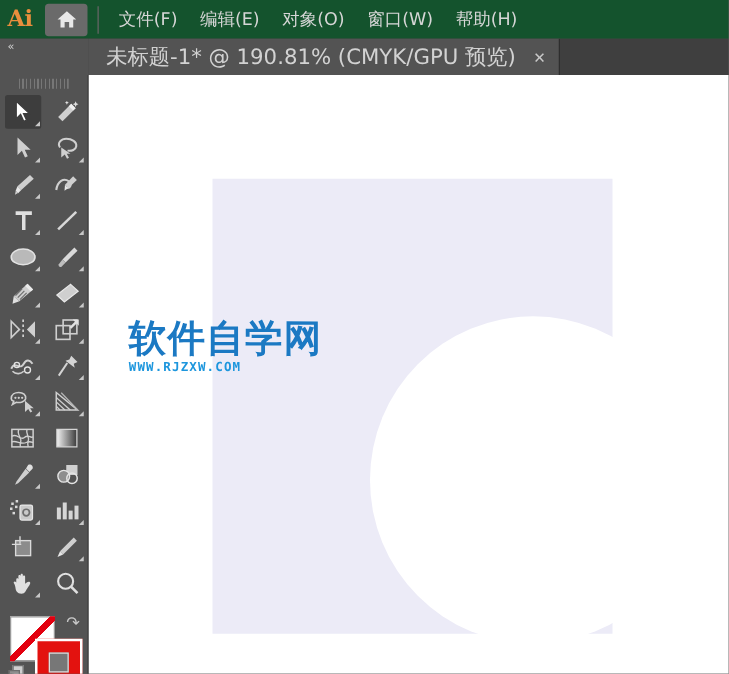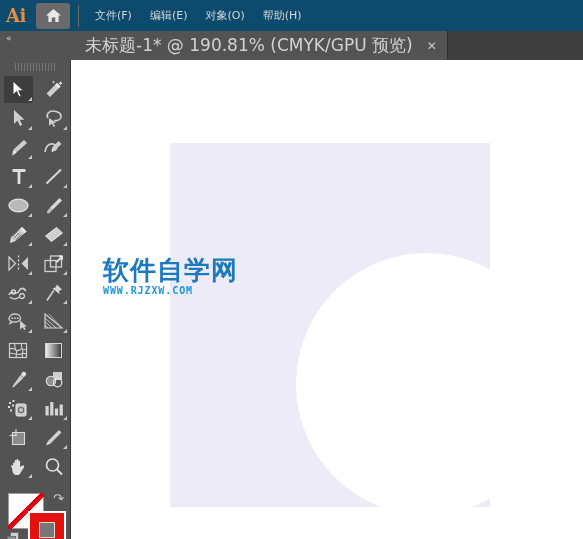--- a/index.html
+++ b/index.html
@@ -7,41 +7,41 @@
     width: 583px; height: 539px;
     background: #535353;
     font-family: "DejaVu Sans", "Liberation Sans", sans-serif;
     overflow: hidden;
   }
   #app { position: relative; width: 583px; height: 539px; }
 
   
   .menubar {
     position: absolute; left: 0; top: 0; width: 583px; height: 31px;
-    background: #0c4a6e;
+    background: #14532d;
     display: flex; align-items: center;
   }
   .ai-logo {
     width: 32px; height: 31px;
     display: flex; align-items: center; justify-content: center;
     color: #e98e3d; font-size: 18px; font-weight: bold;
     font-family: "DejaVu Serif", "Liberation Serif", serif;
     letter-spacing: -0.5px;
   }
   .home-btn {
     width: 34px; height: 26px; margin-left: 4px;
     background: #6a6a6a; border-radius: 3px;
     display: flex; align-items: center; justify-content: center;
   }
   .menu-sep {
     width: 1px; height: 22px; background: #666; margin: 0 7px 0 8px;
   }
   .menu-items { display: flex; align-items: center; }
   .menu-item {
-    color: #d6d6d6; font-size: 11px; padding: 4px 9px;
+    color: #d6d6d6; font-size: 14px; padding: 4px 9px;
     white-space: nowrap;
     text-align: center;
   }
 
   
   .tabbar {
     position: absolute; left: 0; top: 31px; width: 583px; height: 29px;
     background: #3f3f3f;
   }
   .tool-topstrip {
@@ -152,21 +152,21 @@
     width: 261px; height: 262px;
     border-radius: 50%;
     background: #ffffff;
   }
   
   .watermark {
     position: absolute; left: 32px; top: 197px;
     width: 160px; user-select: none;
   }
   .wm-cn {
-    font-size: 26px; font-weight: bold; color: #1b79c3;
+    font-size: 30px; font-weight: bold; color: #1b79c3;
     letter-spacing: 1px; line-height: 1;
     font-family: "DejaVu Sans", "Liberation Sans", sans-serif;
     text-shadow: 0 0 1px rgba(255,255,255,0.6);
   }
   .wm-url {
     font-size: 10px; font-weight: bold; color: #1d96dd;
     letter-spacing: 0.9px; margin-top: 3px; line-height: 1;
     font-family: "DejaVu Sans Mono", "Liberation Mono", monospace;
   }
 </style>
@@ -180,20 +180,21 @@
     <div class="home-btn">
       <svg width="17" height="15" viewBox="0 0 17 15" aria-hidden="true">
         <path d="M8.5 1 L16 7.6 L13.6 7.6 L13.6 14 L10.3 14 L10.3 9.6 L6.7 9.6 L6.7 14 L3.4 14 L3.4 7.6 L1 7.6 Z" fill="#e8e8e8"></path>
       </svg>
     </div>
     <div class="menu-sep"></div>
     <div class="menu-items">
       <div class="menu-item">文件(F)</div>
       <div class="menu-item">编辑(E)</div>
       <div class="menu-item">对象(O)</div>
+      <div class="menu-item">窗口(W)</div>
       <div class="menu-item">帮助(H)</div>
     </div>
   </div>
 
   <div class="tabbar">
     <div class="tab">
       <div class="tab-title">未标题-1* @ 190.81% (CMYK/GPU 预览)</div>
       <div class="tab-close">✕</div>
     </div>
   </div>

